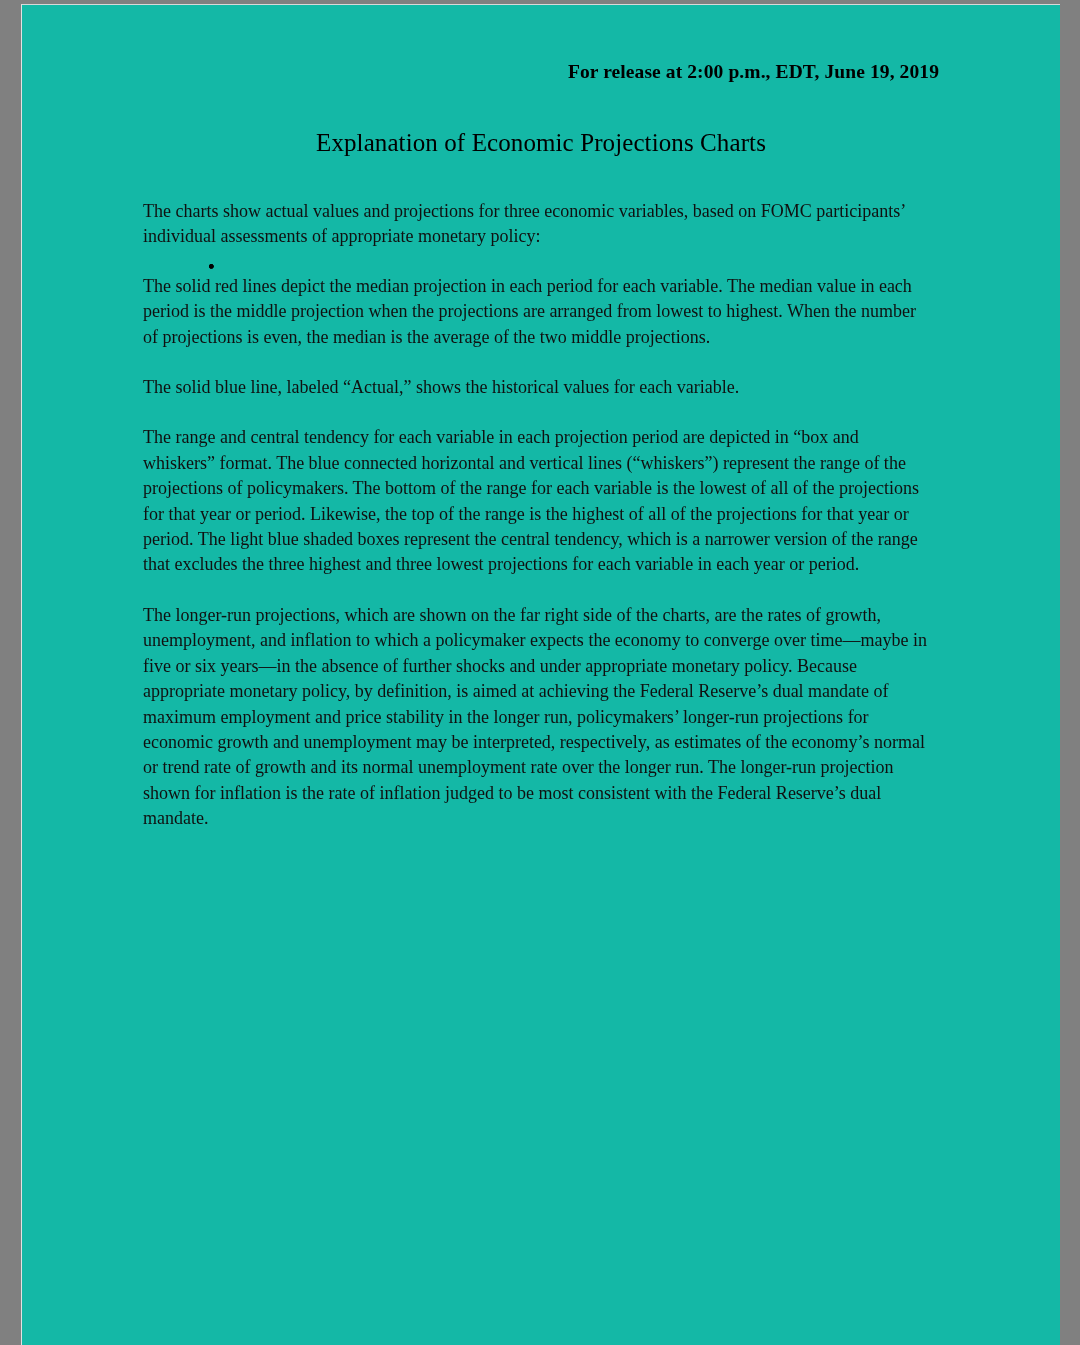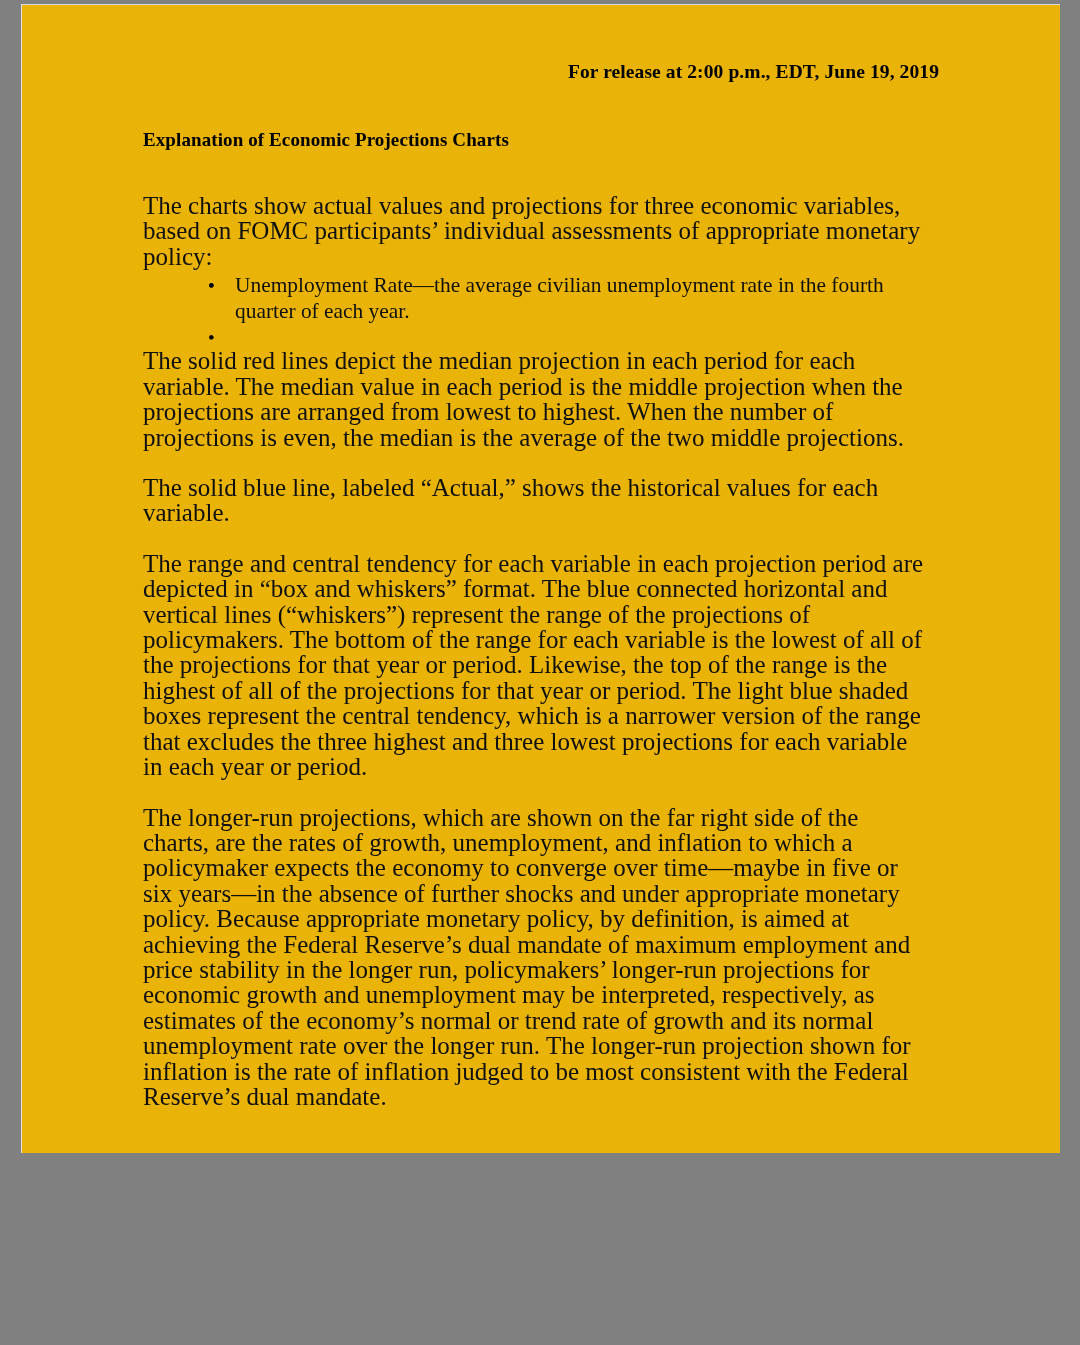--- a/index.html
+++ b/index.html
@@ -12,50 +12,50 @@
     width: 1080px;
     height: 1345px;
     font-family: "Liberation Serif", "DejaVu Serif", serif;
     overflow: hidden;
   }
   .page {
     position: absolute;
     left: 21px;
     top: 4px;
     width: 1039px;
-    height: 1149px;
-    background: #eab308;
+    height: 1341px;
+    background: #14b8a6;
     border-top: 1px solid #d8d8d8;
     border-left: 1px solid #e2e2e2;
     overflow: hidden;
   }
   .content {
     position: absolute;
     left: 121px;
     top: 56px;
     width: 796px;
   }
   .release-line {
     text-align: right;
     font-weight: bold;
     font-size: 19.5px;
     letter-spacing: 0.1px;
     color: #000;
     margin: 0 0 46px 0;
   }
   .doc-title {
-    text-align: left;
-    font-weight: bold;
-    font-size: 19px;
+    text-align: center;
+    font-weight: normal;
+    font-size: 25px;
     color: #000;
     margin: 0 0 42px 0;
     letter-spacing: 0.1px;
   }
   p.body-par {
-    font-size: 25px;
+    font-size: 18px;
     line-height: 25.4px;
     color: #101010;
     margin: 0 9px 25px 0;
     text-align: left;
   }
   p.body-par.tight {
     margin-bottom: 4px;
   }
   ul.bullets {
     list-style: none;
@@ -90,21 +90,20 @@
     <h1 class="doc-title">Explanation of Economic Projections Charts</h1>
 
     <p class="body-par tight">The charts show actual values and projections for three economic variables, based on FOMC participants’ individual assessments of appropriate monetary policy:</p>
 
     <ul class="bullets">
       <li>
         <span class="bullet-dot">•</span>
       </li>
       <li>
         <span class="bullet-dot">•</span>
-        <span>Unemployment Rate—the average civilian unemployment rate in the fourth quarter of each year.</span>
       </li>
       <li>
         <span class="bullet-dot">•</span>
       </li>
     </ul>
 
 
     <p class="body-par">The solid red lines depict the median projection in each period for each variable.  The median value in each period is the middle projection when the projections are arranged from lowest to highest.  When the number of projections is even, the median is the average of the two middle projections.</p>
 
     <p class="body-par">The solid blue line, labeled “Actual,” shows the historical values for each variable.</p>

